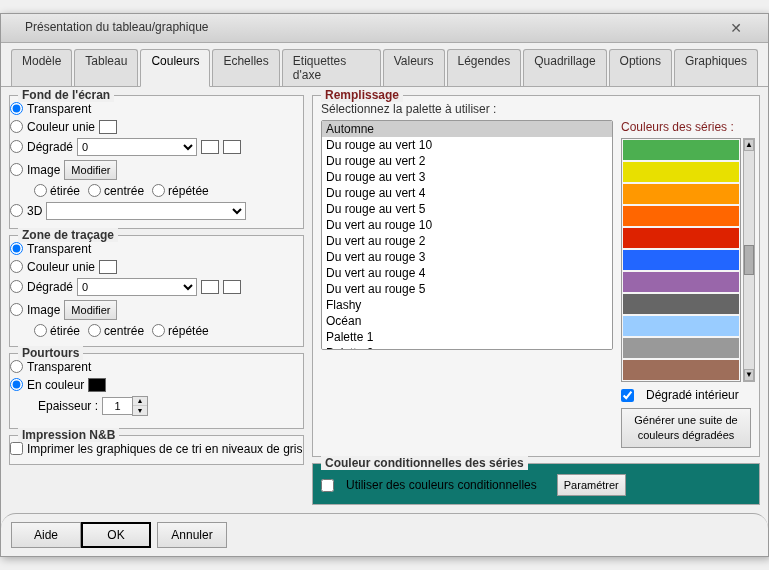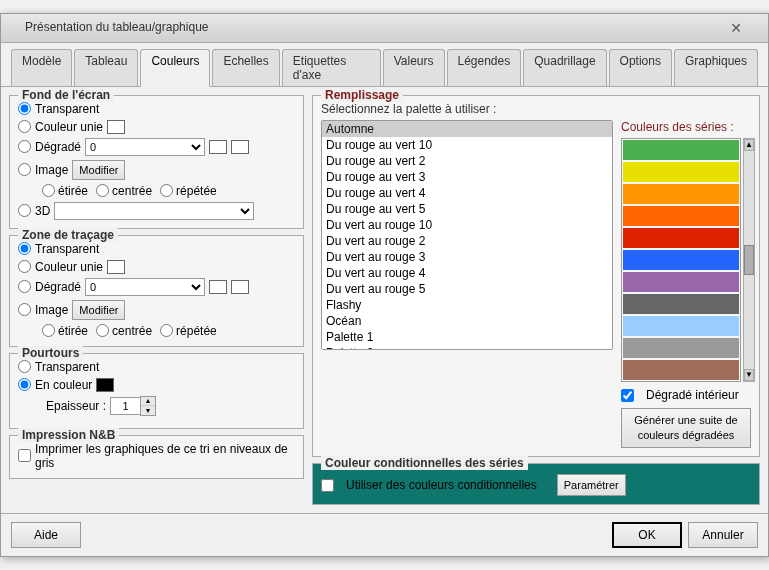--- a/index.html
+++ b/index.html
@@ -76,21 +76,21 @@
       gap: 6px;
     }
     .right-panel {
       flex: 1;
       display: flex;
       flex-direction: column;
       gap: 6px;
     }
     .group-box {
       border: 1px solid #aaa;
-      padding: 6px 8px 8px;
+      padding: 6px 0 8px;
       position: relative;
       background: #f5f5f5;
     }
     .group-box-title {
       position: absolute;
       top: -8px;
       left: 8px;
       background: #f0f0f0;
       padding: 0 4px;
       font-size: 12px;
@@ -287,25 +287,25 @@
       color: #333;
     }
     .conditional-row {
       display: flex;
       align-items: center;
       gap: 12px;
       margin-top: 4px;
     }
     .footer {
       display: flex;
-      justify-content: space-between;
       align-items: center;
       padding: 8px 10px;
       border-top: 1px solid #aaa;
       background: #f0f0f0;
+      border-radius: 15px;
     }
     .footer-right {
       display: flex;
       gap: 6px;
     }
     .btn-footer {
       min-width: 70px;
       height: 26px;
       padding: 0 12px;
       font-size: 12px;

